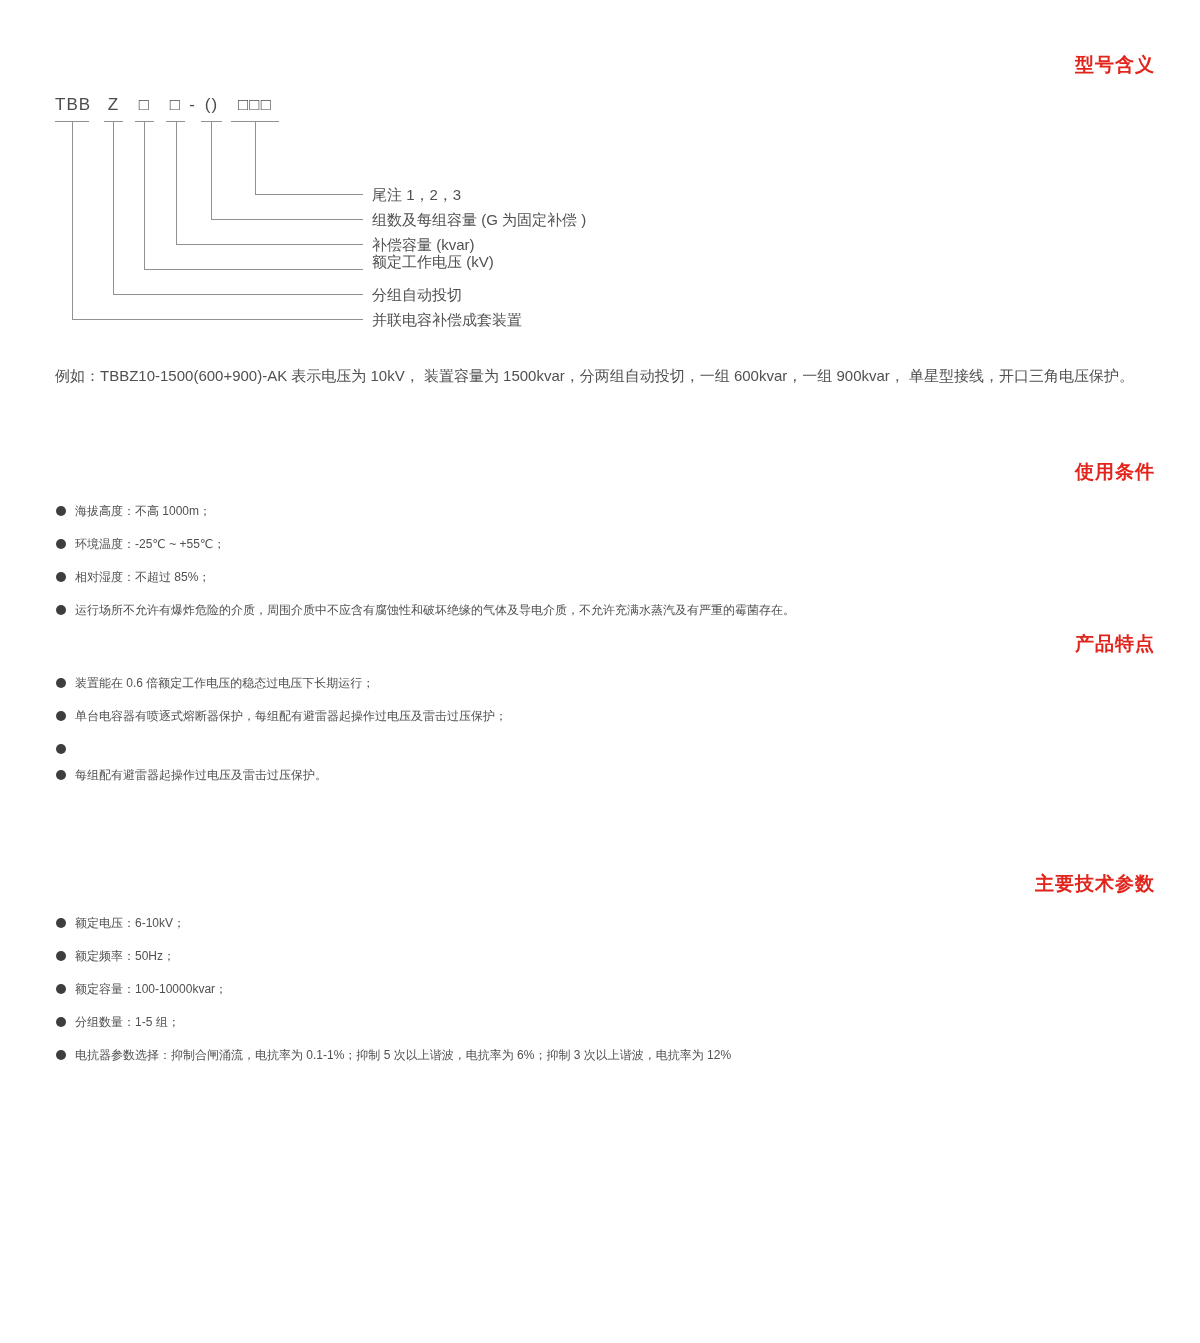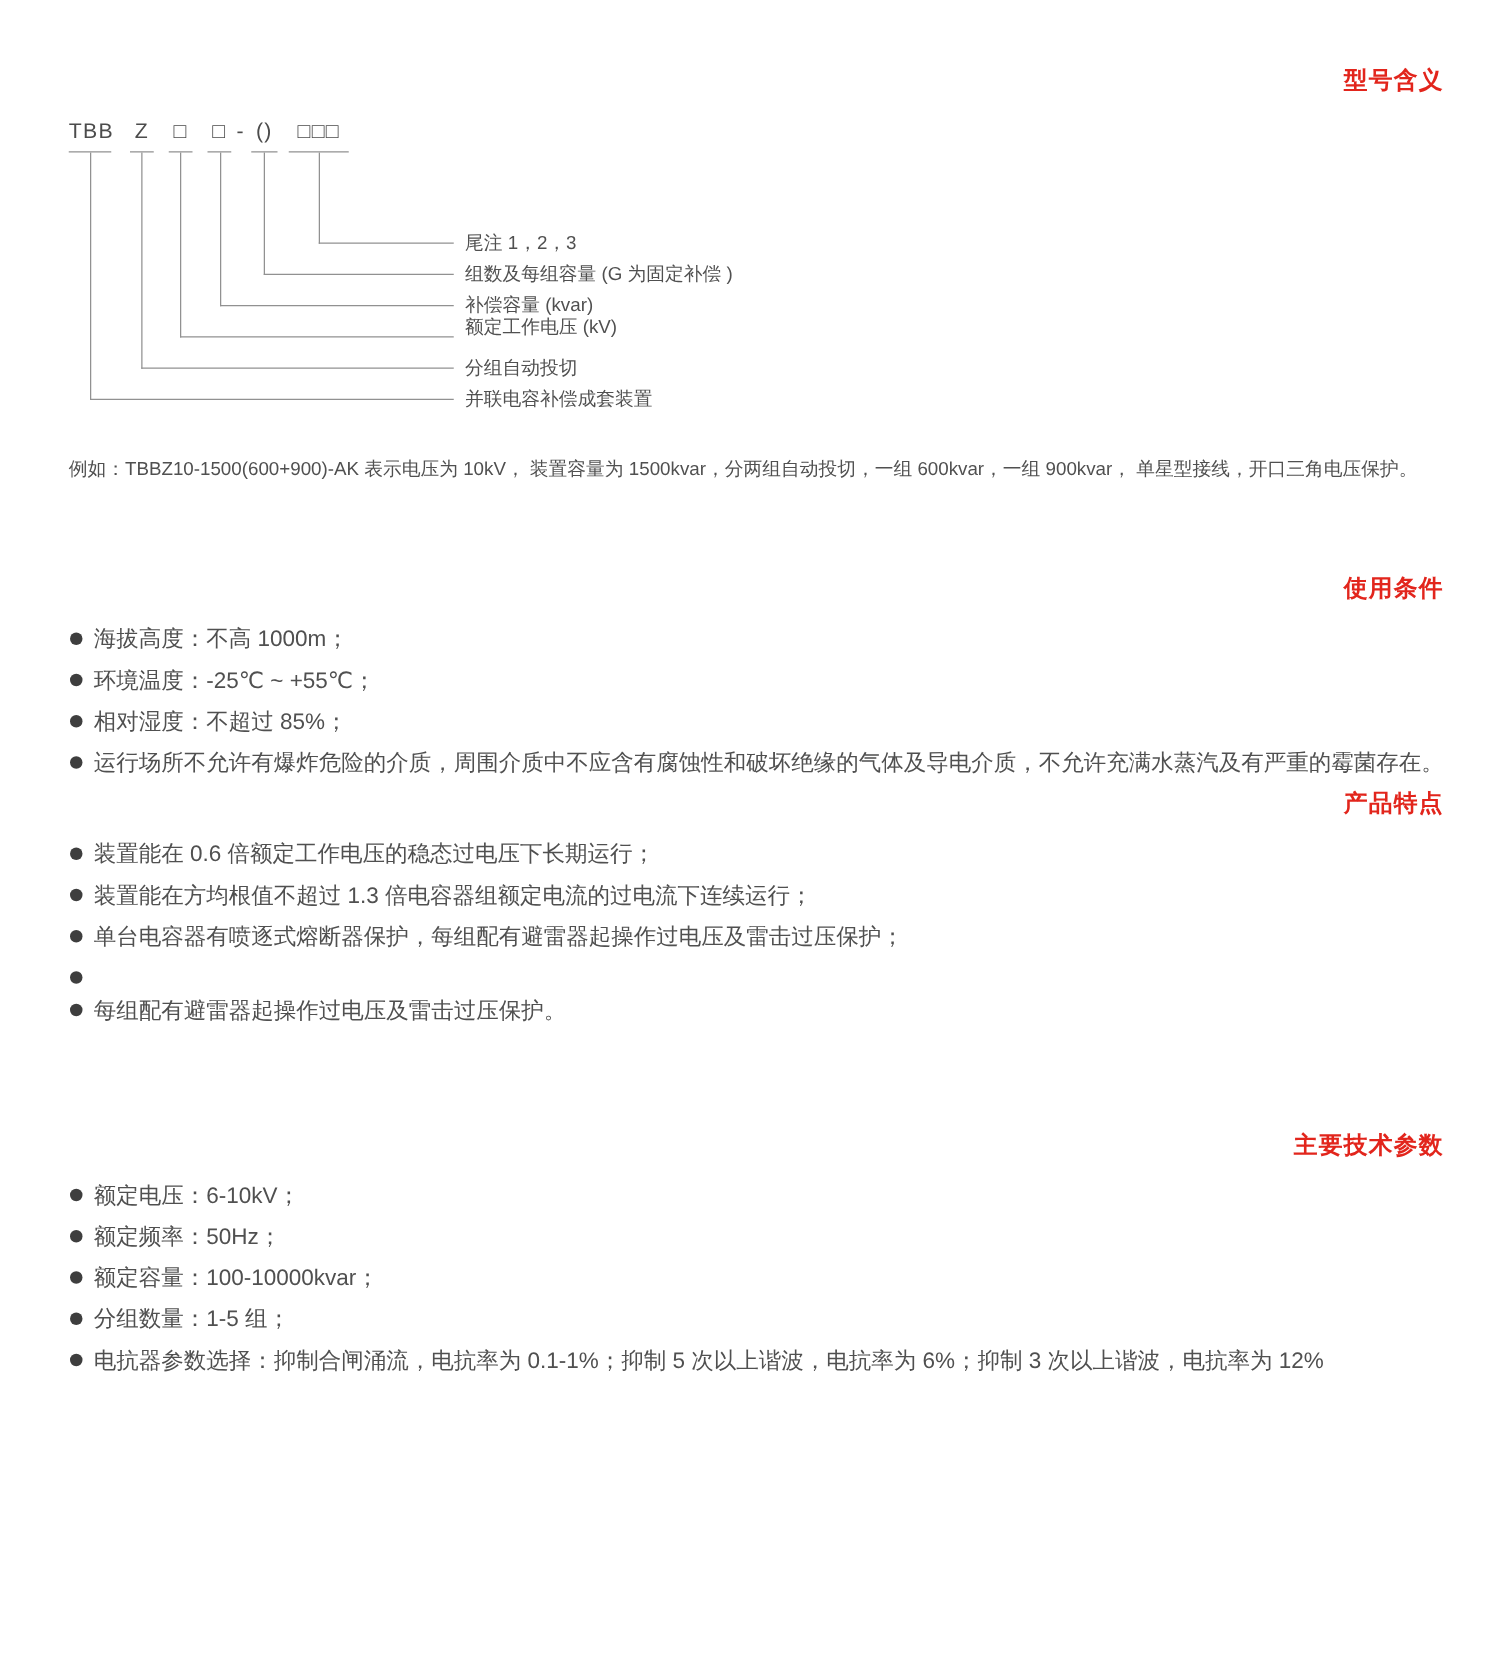--- a/index.html
+++ b/index.html
@@ -59,21 +59,21 @@
     width: 1105px;
     font-size: 15px;
     line-height: 23px;
     color: var(--text-color, #505050);
   }
   
   .bullets { margin-top: 15px; list-style: none; }
   .bullets li {
     display: flex;
     align-items: flex-start;
-    font-size: 18px;
+    font-size: 12px;
     line-height: 24px;
     color: var(--text-color, #505050);
     margin-bottom: 9px;
     max-width: 1110px;
     text-align: right;
   }
   .dot {
     flex: 0 0 auto;
     width: 10px;
     height: 10px;
@@ -138,24 +138,20 @@
 </ul>
 
 <div class="section-title gap-features">产品特点</div>
 <ul class="bullets">
   <li>
       <span class="dot"></span>
       <div>装置能在 0.6 倍额定工作电压的稳态过电压下长期运行；</div>
     </li>
   <li>
       <span class="dot"></span>
-      <div>装置能在方均根值不超过 1.3 倍电容器组额定电流的过电流下连续运行；</div>
-    </li>
-  <li>
-      <span class="dot"></span>
       <div>单台电容器有喷逐式熔断器保护，每组配有避雷器起操作过电压及雷击过压保护；</div>
     </li>
   <li>
       <span class="dot"></span>
     </li>
   <li>
       <span class="dot"></span>
       <div>每组配有避雷器起操作过电压及雷击过压保护。</div>
     </li>
 </ul>

